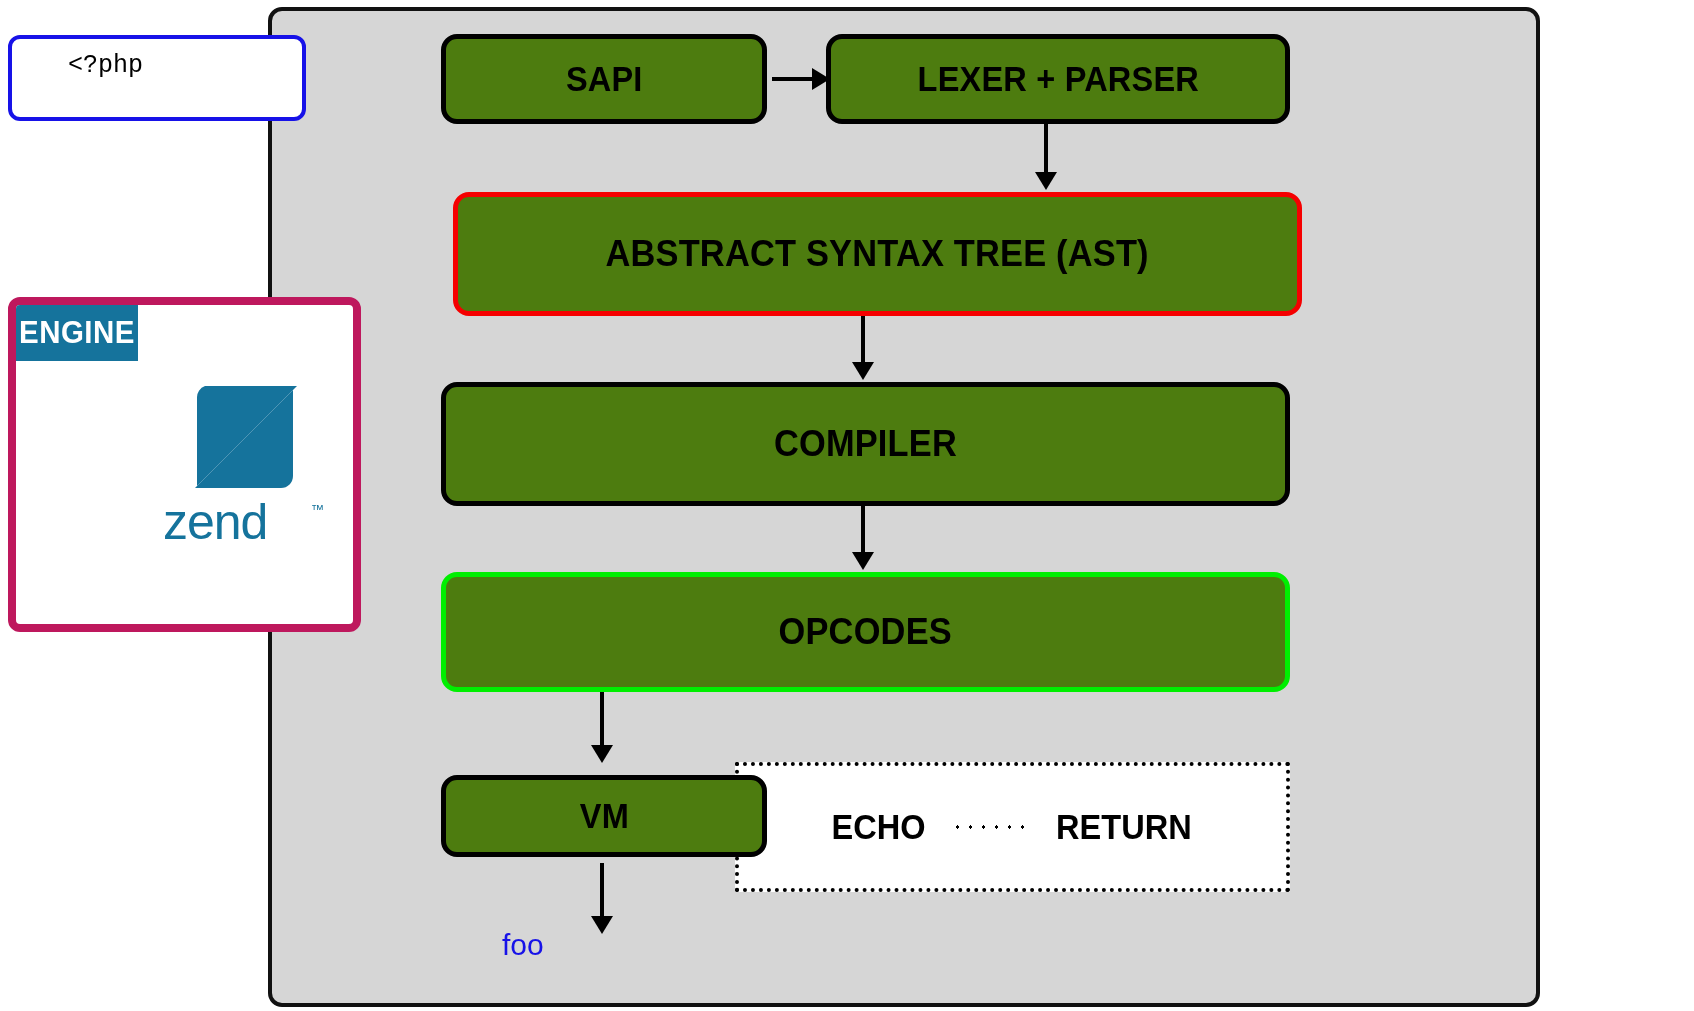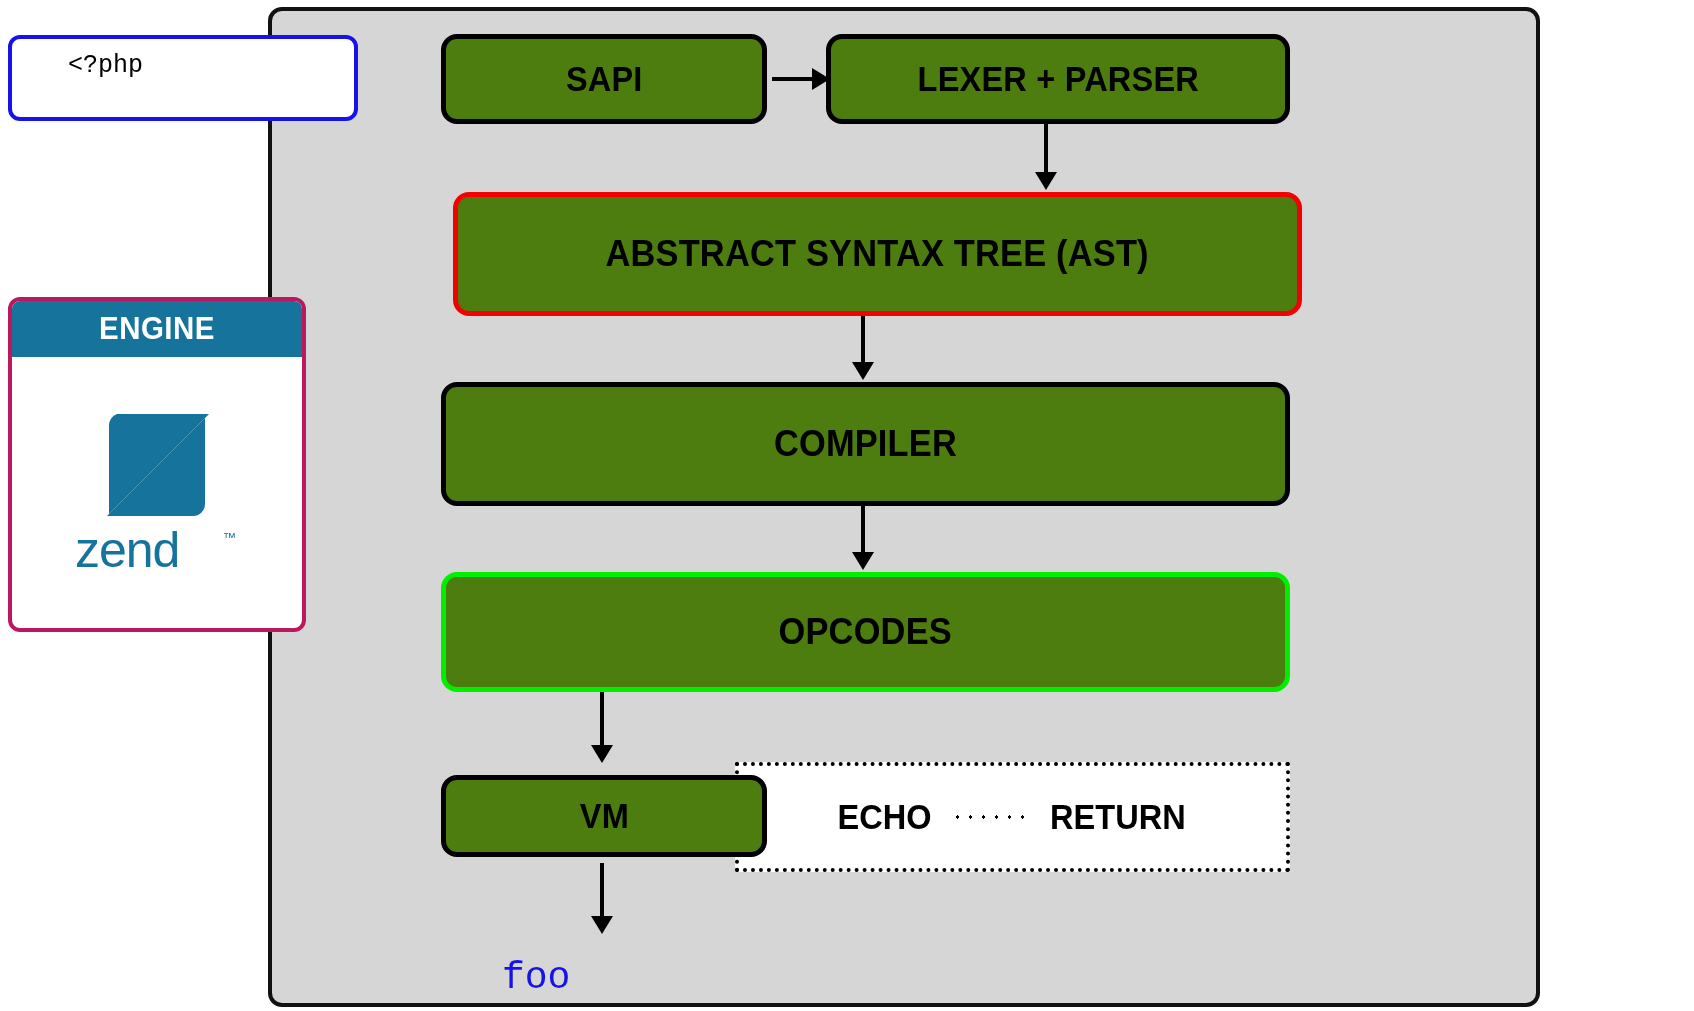--- a/index.html
+++ b/index.html
@@ -64,29 +64,29 @@
   #box-ast .box-label      { font-size: 37px; }
   #box-compiler .box-label { font-size: 37px; }
   #box-opcodes .box-label  { font-size: 37px; }
 
   
   #box-echo-return {
     position: absolute;
     left: 735px;
     top: 762px;
     width: 555px;
-    height: 110px;
+    height: 130px;
     box-sizing: border-box;
     background: #ffffff;
     border: 4px dotted #000000;
     z-index: 4;
     display: flex;
     align-items: center;
     justify-content: center;
-    gap: 16px;
+    gap: 22px;
   }
   #box-echo-return .box-label {
     font-family: "Liberation Sans", sans-serif;
     font-weight: bold;
     font-size: 35px;
     color: #000000;
     white-space: nowrap;
     transform: scaleX(0.93);
   }
   .dot-leader {
@@ -139,21 +139,21 @@
   #arrow-ast-compiler { left: 861px; top: 316px;  height: 48px; }
   #arrow-compiler-op  { left: 861px; top: 506px;  height: 48px; }
   #arrow-op-vm        { left: 600px; top: 692px;  height: 55px; }
   #arrow-vm-out       { left: 600px; top: 863px;  height: 55px; }
 
   
   #php-code-box {
     position: absolute;
     left: 8px;
     top: 35px;
-    width: 350px;
+    width: 298px;
     height: 86px;
     box-sizing: border-box;
     background: #ffffff;
     border: 4px solid #1712e8;
     border-radius: 12px;
     z-index: 10;
     padding: 11px 0 0 56px;
   }
   #php-code-box .code-line {
     font-family: "Liberation Mono", monospace;
@@ -161,43 +161,42 @@
     line-height: 31px;
     color: #000000;
     white-space: pre;
   }
 
   
   #output-foo {
     position: absolute;
     left: 502px;
     top: 928px;
-    font-family: Liberation Mono, monospace;
-    font-size: 38px;
+    font-family: Liberation Sans, sans-serif;
+    font-size: 30px;
     color: #1712e8;
     z-index: 8;
     white-space: pre;
-    margin-top: 28px;
   }
 
   
   #engine-card {
     position: absolute;
     left: 8px;
     top: 297px;
-    width: 298px;
+    width: 353px;
     height: 335px;
     box-sizing: border-box;
     background: #ffffff;
-    border: 4px solid #be185d;
+    border: 8px solid #be185d;
     border-radius: 12px;
     z-index: 10;
     overflow: hidden;
     display: flex;
-    flex-direction: column;
+    flex-direction: row;
   }
   #engine-card-header {
     background: #15739c;
     height: 56px;
     flex: 0 0 56px;
     display: flex;
     align-items: center;
     justify-content: center;
   }
   #engine-card-header .header-label {

